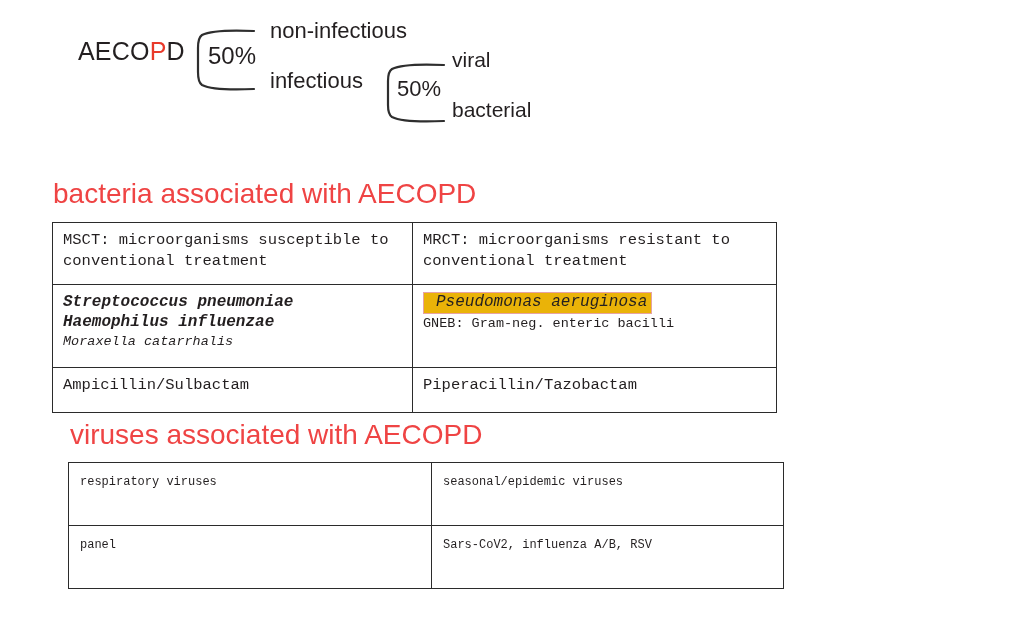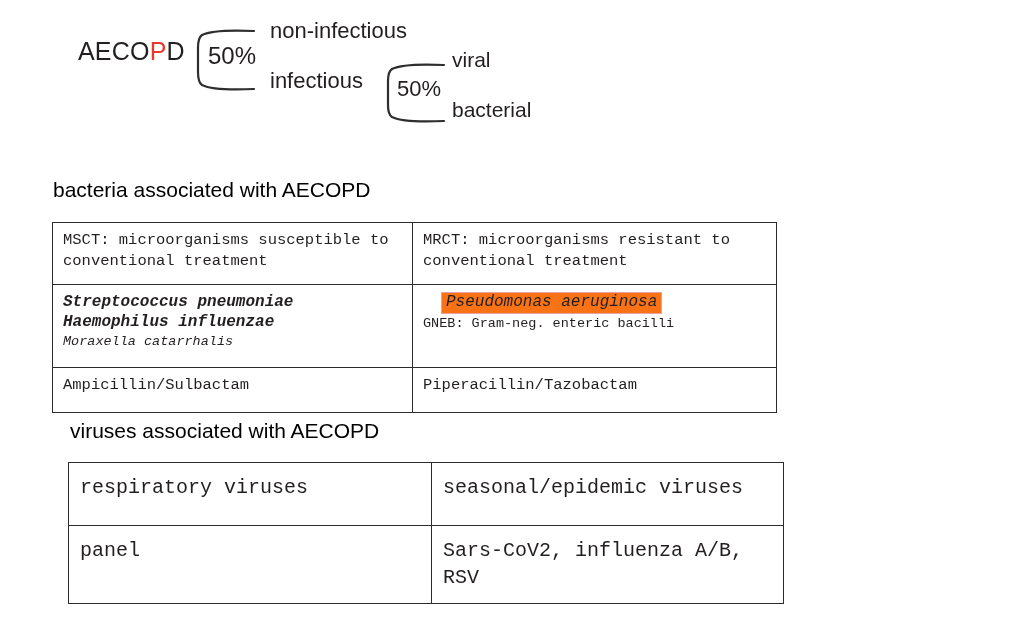--- a/index.html
+++ b/index.html
@@ -31,22 +31,22 @@
   #lbl-inf      { left: 222px; top: 68px;  font-size: 22px; }
   #lbl-viral    { left: 404px; top: 48px;  font-size: 21px; }
   #lbl-bact     { left: 404px; top: 98px;  font-size: 21px; }
 
   .brace { position: absolute; }
 
   
   .section-title {
     position: absolute;
     white-space: nowrap;
-    font-size: 21px;
-    color: #000000;
+    font-size: 28px;
+    color: #ef4444;
     font-weight: 400;
   }
   #title-bacteria { left: 53px; top: 178px; }
   #title-viruses  { left: 70px; top: 419px; }
 
   
   table.grid {
     position: absolute;
     border-collapse: collapse;
     table-layout: fixed;
@@ -70,30 +70,29 @@
   #tbl-bacteria tr.r-body td { height: 68px; }
   #tbl-bacteria tr.r-drug td { height: 30px; }
 
   .sp-big    { font-style: italic; font-weight: bold; font-size: 16px; display: block; line-height: 1.28; }
   .sp-small  { font-style: italic; font-size: 13.5px; display: block; line-height: 1.35; }
   .sub-line  { font-size: 13.5px; display: block; line-height: 1.4; margin-top: 1px; }
 
   .highlight-box {
     display: inline-block;
     border: 1.3px solid #e6a3a3;
-    background: #f97316;
-    padding: 0px 4px 1px 4px;
+    background: #eab308;
+    padding: 0px 4px 1px 12px;
     font-style: italic;
     font-size: 16px;
     line-height: 1.2;
-    margin-left: 18px;
   }
 
   #tbl-viruses { left: 68px; top: 462px; width: 671px; }
-  #tbl-viruses td { height: 38px; font-size: 20px; padding: 12px 10px 12px 11px; }
+  #tbl-viruses td { height: 38px; font-size: 12px; padding: 12px 10px 12px 11px; }
   #tbl-viruses .col-a { width: 341px; }
   #tbl-viruses .col-b { width: 330px; }
 </style>
 </head>
 <body>
 
 <div id="diagram">
 
   <div class="dg-label" id="lbl-aecopd"><span>AECO</span><span class="hl">P</span><span>D</span></div>
 

